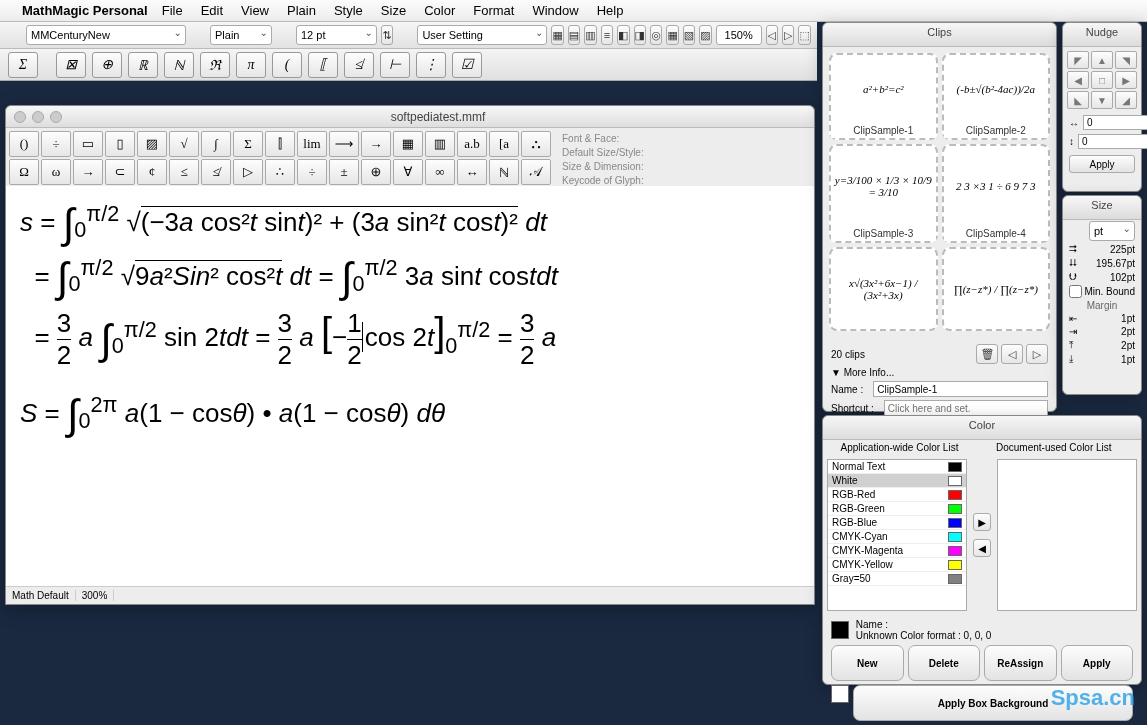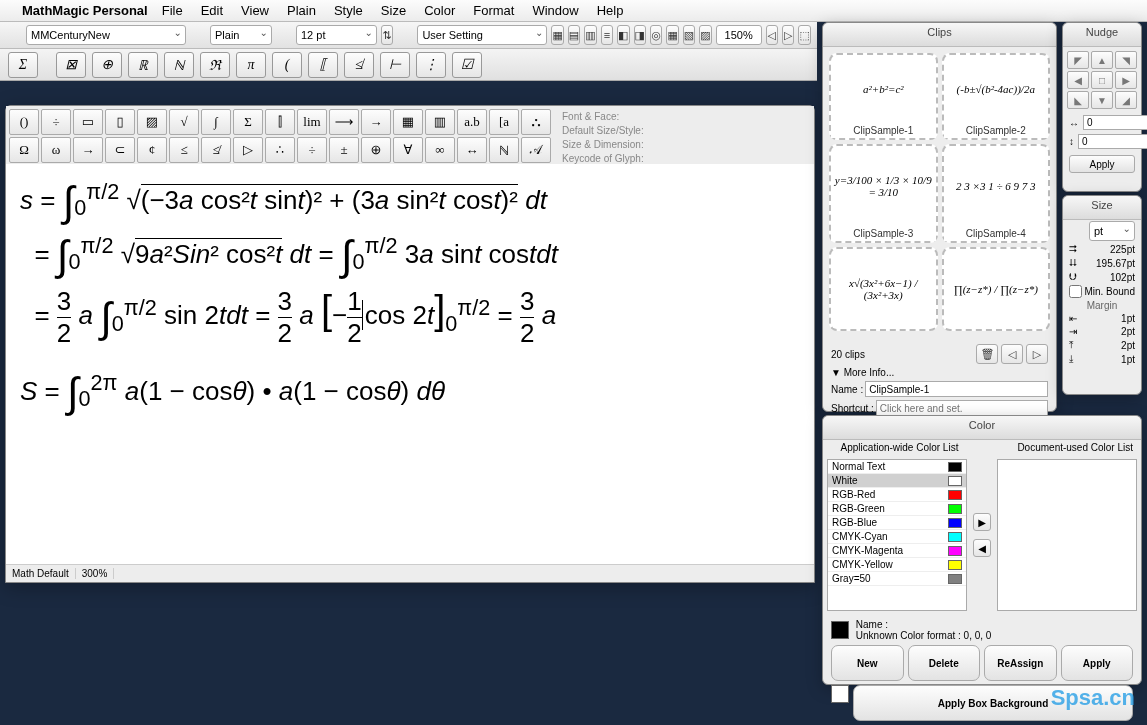--- a/index.html
+++ b/index.html
@@ -34,21 +34,21 @@
 .statusbar .sb { padding:0 6px; border-right:1px solid #ccc; }
 
 .panel { position:absolute; background:#ededed; border:1px solid #888; border-radius:6px; box-shadow:0 4px 16px rgba(0,0,0,.25); }
 .panel .ptitle { height:24px; background:linear-gradient(#f7f7f7,#dcdcdc); border-radius:6px 6px 0 0; text-align:center; font-size:11px; color:#444; line-height:18px; border-bottom:1px solid #bbb; }
 .clips { left:822px; top:22px; width:235px; height:390px; }
 .clipgrid { display:grid; grid-template-columns:1fr 1fr; gap:4px; padding:6px; height:290px; overflow:hidden; }
 .clipcell { background:#fff; border:2px dashed #bbb; border-radius:8px; display:flex; flex-direction:column; }
 .clippreview { flex:1; display:flex; align-items:center; justify-content:center; font-size:11px; font-family:"Times New Roman",serif; font-style:italic; padding:2px; text-align:center; }
 .cliplabel { font-size:10px; text-align:center; padding:2px; background:#fff; color:#333; }
 .clipsfoot { padding:4px 8px; font-size:10px; }
-.clipsfoot .row { display:flex; align-items:center; gap:2px; margin:3px 0; }
+.clipsfoot .row { display:flex; align-items:center; gap:10px; margin:3px 0; }
 .clipsfoot input { flex:1; height:16px; font-size:10px; border:1px solid #aaa; background:#fff; padding:0 3px; }
 .nudge { left:1062px; top:22px; width:80px; height:170px; }
 .nudgepad { display:grid; grid-template-columns:repeat(3,22px); grid-template-rows:repeat(3,18px); gap:2px; padding:4px; justify-content:center; }
 .nbtn { background:linear-gradient(#fdfdfd,#e6e6e6); border:1px solid #aaa; border-radius:2px; font-size:10px; display:flex; align-items:center; justify-content:center; color:#777; }
 .ninput { display:flex; align-items:center; gap:4px; padding:2px 6px; font-size:10px; }
 .ninput input { flex:1; height:15px; font-size:10px; border:1px solid #aaa; text-align:left; padding-left:3px; }
 .applybtn { margin:4px 6px; height:18px; background:linear-gradient(#fdfdfd,#e3e3e3); border:1px solid #aaa; border-radius:3px; font-size:10px; width:calc(100% - 12px); }
 .sizep { left:1062px; top:195px; width:80px; height:200px; }
 .sizep .srow { display:flex; align-items:center; justify-content:space-between; padding:1px 6px; font-size:10px; }
 .colorp { left:822px; top:415px; width:320px; height:270px; }
@@ -116,20 +116,28 @@
   <span class="bigbtn">π</span>
   <span class="bigbtn">(</span>
   <span class="bigbtn">⟦</span>
   <span class="bigbtn">≰</span>
   <span class="bigbtn">⊢</span>
   <span class="bigbtn">⋮</span>
   <span class="bigbtn">☑</span>
 </div>
 
 <div class="docwin">
+  <div class="titlebar">
+    <div class="tlights">
+      <div class="tl"></div>
+      <div class="tl"></div>
+      <div class="tl"></div>
+    </div>
+    <div class="ttl">softpediatest.mmf</div>
+  </div>
   <div class="doctool">
     <div class="palgrid" id="palgrid">
         <div class="pbtn">()</div>
         <div class="pbtn">÷</div>
         <div class="pbtn">▭</div>
         <div class="pbtn">▯</div>
         <div class="pbtn">▨</div>
         <div class="pbtn">√</div>
         <div class="pbtn">∫</div>
         <div class="pbtn">Σ</div>
@@ -306,21 +314,21 @@
   <div class="srow">
       <span>⤓</span>
       <span>1pt</span>
     </div>
 </div>
 
 <div class="panel colorp">
   <div class="ptitle">Color</div>
   <div style="display:flex;font-size:10px;padding:2px 8px;gap:28px">
     <span style="flex:1;text-align:center">Application-wide Color List</span>
-    <span style="flex:1;text-align:right">Document-used Color List</span>
+    <span style="flex:1;text-align:left">Document-used Color List</span>
   </div>
   <div class="colorcols">
     <div class="colorlist" id="colorlist">
         <div class="crow">
           <span>Normal Text</span>
           <span class="swatch" style="background: rgb(0, 0, 0);"></span>
         </div>
         <div class="crow sel2">
           <span>White</span>
           <span class="swatch" style="background: rgb(255, 255, 255);"></span>

